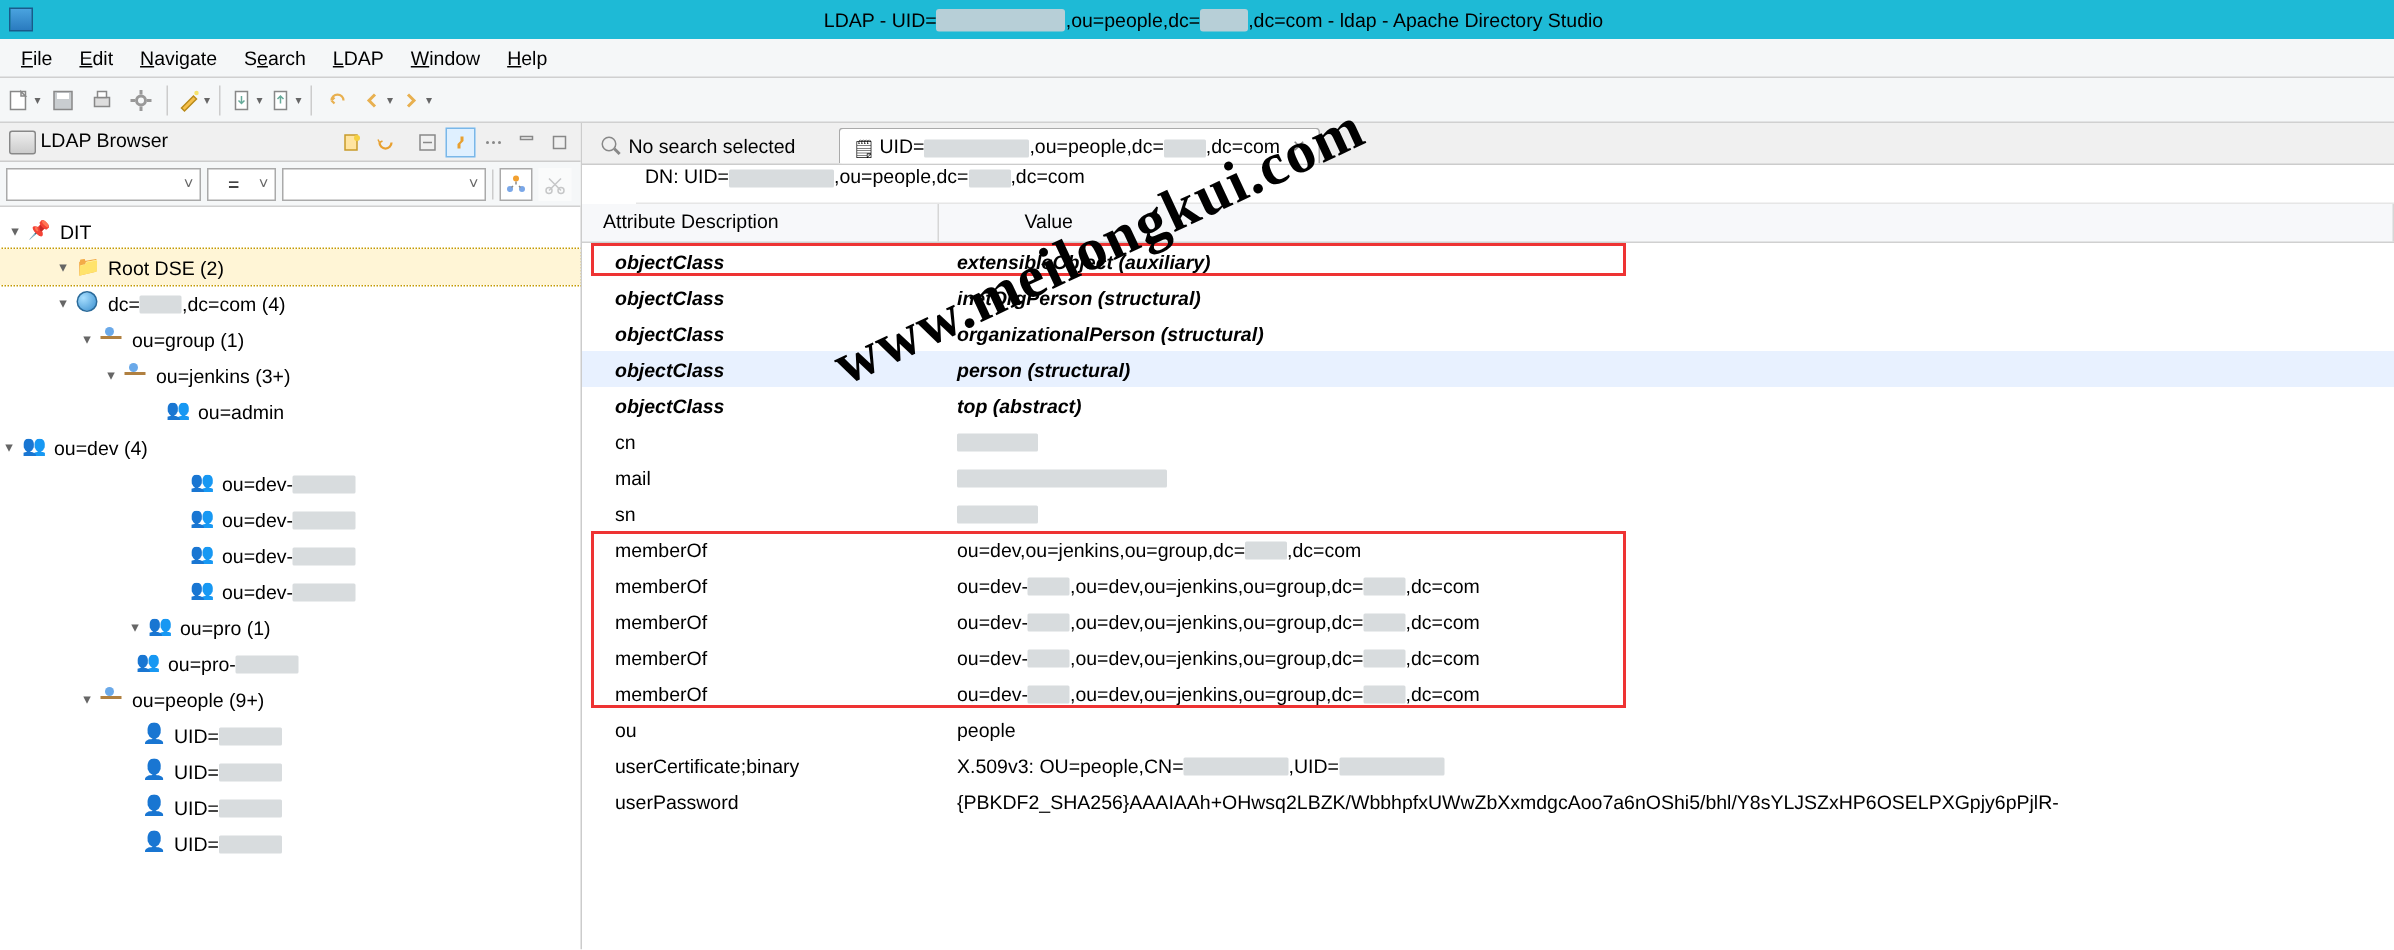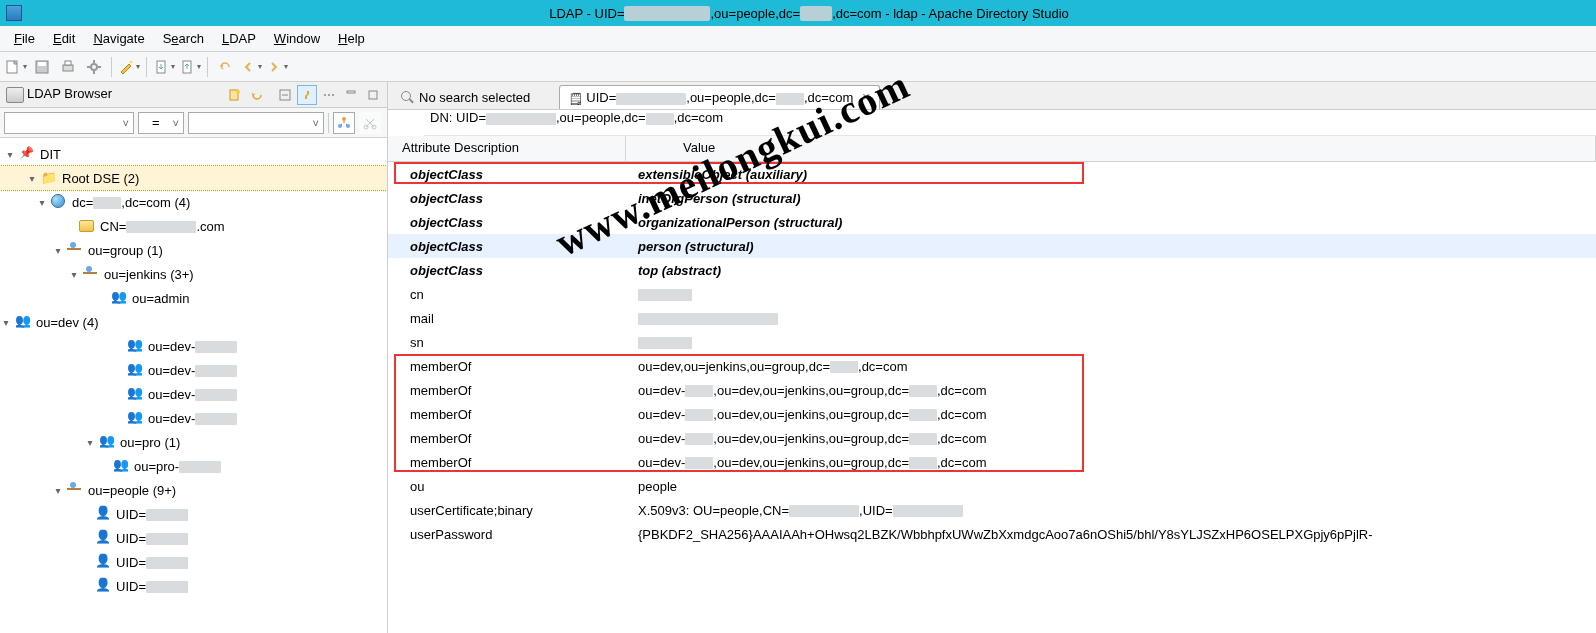--- a/index.html
+++ b/index.html
@@ -262,41 +262,34 @@
     </div>
 
     <div class="tree">
 
       <div class="node" style="padding-left:4px;">
           <span class="twisty open"></span>
           <span class="ic16 i-dit"></span>
           <span class="lbl">DIT</span>
         </div>
 
-      <div class="node sel" style="padding-left:26px;">
+      <div class="node sel" style="padding-left:36px;">
           <span class="twisty open"></span>
           <span class="ic16 i-folder2"></span>
           <span class="lbl">Root DSE (2)</span>
         </div>
 
       <div class="node" style="padding-left:36px;">
           <span class="twisty open"></span>
           <span class="ic16">
             <span class="i-globe"></span>
           </span>
           <span class="lbl"><span>dc=</span><span class="blurbox w3"></span><span>,dc=com (4)</span></span>
         </div>
 
-      <div class="node" style="padding-left:64px;">
-          <span class="twisty none"></span>
-          <span class="ic16">
-            <span class="i-folder"></span>
-          </span>
-          <span class="lbl"><span>CN=</span><span class="blurbox w2"></span><span>.com</span></span>
-        </div>
 
       <div class="node" style="padding-left:52px;">
           <span class="twisty open"></span>
           <span class="ic16">
             <span class="i-ou"></span>
           </span>
           <span class="lbl">ou=group (1)</span>
         </div>
 
       <div class="node" style="padding-left:68px;">
@@ -339,21 +332,21 @@
             <span class="ic16 i-group"></span>
             <span class="lbl">ou=dev-<span class="blurbox"></span></span>
           </div>
         </div>
 
       <div class="node" style="padding-left:84px;">
           <span class="twisty open"></span>
           <span class="ic16 i-group"></span>
           <span class="lbl">ou=pro (1)</span>
         </div>
-      <div class="node" style="padding-left:98px;">
+      <div class="node" style="padding-left:76px;">
           <span class="twisty none"></span>
           <span class="ic16 i-group"></span>
           <span class="lbl"><span>ou=pro-</span><span class="blurbox"></span></span>
         </div>
 
       <div class="node" style="padding-left:52px;">
           <span class="twisty open"></span>
           <span class="ic16">
             <span class="i-ou"></span>
           </span>

